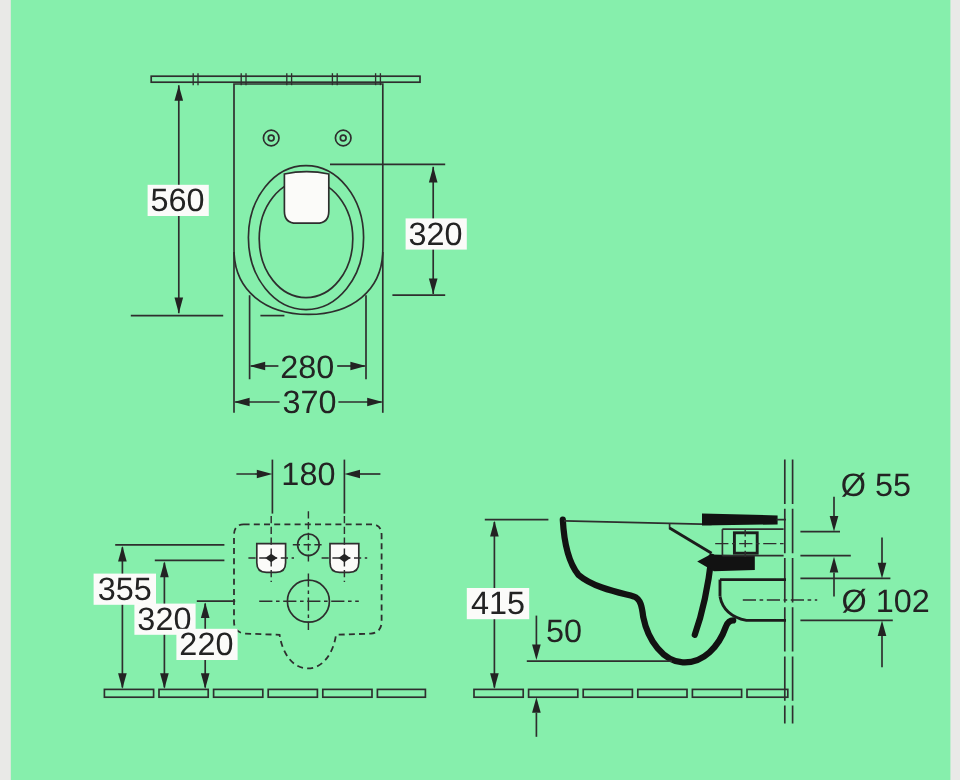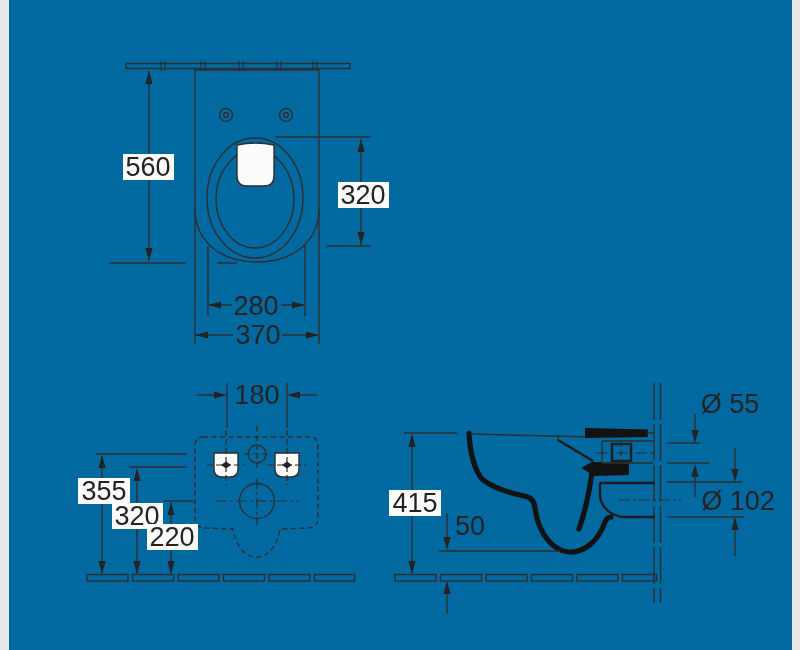--- a/index.html
+++ b/index.html
@@ -1,17 +1,17 @@
 <!DOCTYPE html>
 <html><head>
 <meta charset="utf-8">
 <style>
   html,body{margin:0;padding:0;background:#e9e9e7;}
   .sheet{
-    width:783px;height:650px;margin:0 auto;background:#0369a1;
+    width:783px;height:650px;margin:0 auto;background:#86efac;
     font-family:"Liberation Sans","DejaVu Sans",sans-serif;
     position:relative;overflow:hidden;
   }
   svg{display:block}
   .dimtext{
     font-family:"Liberation Sans","DejaVu Sans",sans-serif;
     font-size:27px;fill:#232323;
   }
   .thin{stroke:#2e2e2e;stroke-width:1.4;fill:none}
   .med{stroke:#1c1c1c;stroke-width:2.4;fill:none}

